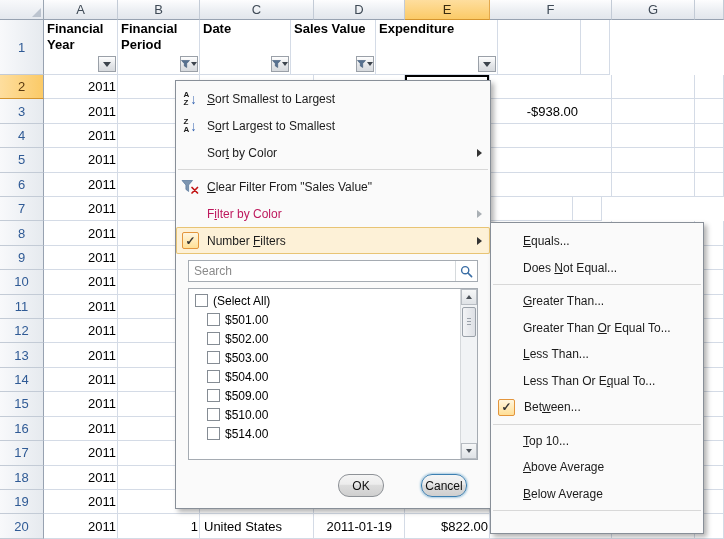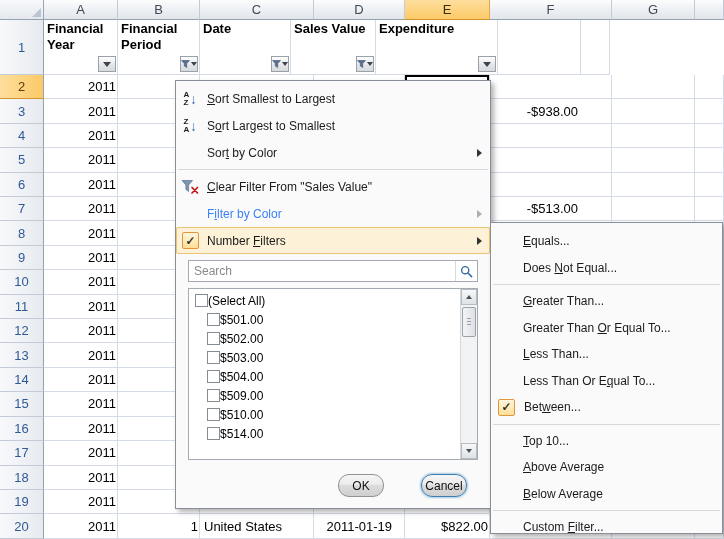--- a/index.html
+++ b/index.html
@@ -33,55 +33,55 @@
   .fbtn{position:absolute;right:1px;bottom:2px;width:18px;height:16px;display:inline-flex;align-items:center;justify-content:center;gap:1px;
     background:linear-gradient(#fefefe,#e3e5e8 60%,#d7dade);border:1px solid #9aa0a8}
   .car{width:0;height:0;border-left:3px solid transparent;border-right:3px solid transparent;border-top:4px solid #3c434c}
   .car.big{border-left-width:4px;border-right-width:4px;border-top-width:5px}
 
   
   .filter-panel{position:absolute;left:175px;top:80px;width:316px;height:429px;background:#fafafa;
     border:1px solid #888f98;box-shadow:3px 3px 5px rgba(0,0,0,.3);z-index:10;padding-top:4px}
   .mi{display:flex;align-items:center;height:27px;padding:0 6px 0 2px;position:relative;font-size:12px;color:#1b1b1b}
   .mi.open{background:#fdf1d7;box-shadow:inset 0 0 0 1px #e8c474;border-radius:2px}
-  .mi.dis{color:#3b82f6}
+  .mi.dis{color:#be185d}
   .mic{width:24px;min-width:24px;height:20px;display:flex;align-items:center;justify-content:center;margin-right:5px}
   .mic.checked{width:17px;min-width:17px;height:17px;margin:0 8px 0 4px;border:1px solid #e3953c;border-radius:2px;
     background:linear-gradient(#fff6df,#ffdf96);font-size:12px;font-weight:bold;color:#333}
   .subar{position:absolute;right:8px;width:0;height:0;border-top:4px solid transparent;border-bottom:4px solid transparent;border-left:5px solid #333}
   .dis .subar{border-left-color:#aab0b5}
   .msep{height:1px;background:#d8d8d8;margin:3px 2px}
   .azst{display:flex;flex-direction:column;font-size:8px;font-weight:bold;line-height:8px;color:#1c1c1c}
   .azar{color:#2f5fae;font-weight:bold;font-size:12px;line-height:12px;margin-left:1px;transform:scaleY(1.15)}
 
   .search-row{margin:6px 12px 6px 12px;position:relative}
   .search-input{width:100%;height:22px;border:1px solid #a5abb2;font-size:12px;padding:0 42px 0 5px;font-family:inherit;color:#222;background:#fff}
   .search-input::placeholder{color:#8a8a8a}
   .search-btn{position:absolute;right:1px;top:1px;bottom:1px;width:22px;display:flex;align-items:center;justify-content:center;border-left:1px solid #d6dadd;background:#fff}
 
   .list-box{margin:0 12px;height:172px;border:1px solid #a5abb2;background:#fff;position:relative;overflow:hidden}
   .list-inner{position:absolute;left:0;top:2px;right:17px;bottom:0;overflow:hidden}
-  .li{display:flex;align-items:center;height:19px;font-size:12px;padding-left:6px}
+  .li{display:flex;align-items:center;height:19px;font-size:12px;gap:5px;padding-left:6px}
   .li.ind{padding-left:18px}
   .cb{width:13px;min-width:13px;height:13px;border:1px solid #858c94;background:#fff}
   .vscroll{position:absolute;right:0;top:0;bottom:0;width:17px;background:#f1f3f5;border-left:1px solid #d5d8db;display:flex;flex-direction:column}
   .sbtn{height:16px;background:linear-gradient(#f6f7f8,#dfe2e6);border:1px solid #b7bcc2;display:flex;align-items:center;justify-content:center;flex:none}
   .sbtn.sdown{margin-top:auto}
   .tri-up{width:0;height:0;border-left:3px solid transparent;border-right:3px solid transparent;border-bottom:4px solid #4a5158}
   .tri-down{width:0;height:0;border-left:3px solid transparent;border-right:3px solid transparent;border-top:4px solid #4a5158}
   .sthumb{height:30px;margin:2px 1px;background:linear-gradient(90deg,#f3f4f6,#dde0e5);border:1px solid #9aa1a9;border-radius:2px;position:relative;flex:none}
   .sthumb:after{content:"";position:absolute;left:4px;right:4px;top:13px;border-top:1px solid #9aa1a9;box-shadow:0 3px 0 #9aa1a9,0 -3px 0 #9aa1a9}
 
   .btn-row{position:absolute;left:0;right:0;bottom:11px;display:flex;justify-content:flex-end;gap:37px;padding-right:23px}
   .btn{width:46px;height:23px;font-size:12px;font-family:inherit;color:#111;border:1px solid #8e9297;border-radius:11px;
     background:linear-gradient(#f5f5f5,#ececec 45%,#dddddd 46%,#cfcfcf)}
   .btn.default{border-color:#3c7fb1;box-shadow:0 0 2px 1px #a8cbe0}
 
   
-  .submenu{position:absolute;left:490px;top:222px;width:233px;height:312px;background:#fafafa;
+  .submenu{position:absolute;left:490px;top:222px;width:214px;height:312px;background:#fafafa;
     border:1px solid #888f98;box-shadow:3px 3px 5px rgba(0,0,0,.3);z-index:11;padding-top:5px;overflow:hidden}
   .smi{display:flex;align-items:center;height:26.5px;font-size:12px;color:#1b1b1b;padding-left:2px}
   .smic{width:24px;min-width:24px;height:20px;margin-right:6px;display:flex;align-items:center;justify-content:center}
   .smic.checked{width:17px;min-width:17px;height:17px;margin:0 9px 0 5px;border:1px solid #e3953c;border-radius:2px;
     background:linear-gradient(#fff6df,#ffdf96);font-size:12px;font-weight:bold;color:#333}
 </style>
 </head>
 <body>
 
 <div class="screen">
@@ -200,21 +200,20 @@
           <div class="cell w-G al-G"></div>
           <div class="cell w-X"></div>
         </div>
         <div class="grow">
           <div class="rowhead w-rh">7</div>
           <div class="cell w-A al-A">2011</div>
           <div class="cell w-B al-B"></div>
           <div class="cell w-C al-C"></div>
           <div class="cell w-D al-D"></div>
           <div class="cell w-E al-E"></div>
-          <div class="cell w-F al-F">-$513.00</div>
           <div class="cell w-G al-G"></div>
           <div class="cell w-X"></div>
         </div>
         <div class="grow">
           <div class="rowhead w-rh">8</div>
           <div class="cell w-A al-A">2011</div>
           <div class="cell w-B al-B"></div>
           <div class="cell w-C al-C"></div>
           <div class="cell w-D al-D"></div>
           <div class="cell w-E al-E"></div>
@@ -505,19 +504,15 @@
       </div>
       <div class="smi">
         <span class="smic"></span>
         <span class="mlbl"><u>A</u>bove Average</span>
       </div>
       <div class="smi">
         <span class="smic"></span>
         <span class="mlbl"><u>B</u>elow Average</span>
       </div>
       <div class="msep"></div>
-      <div class="smi">
-        <span class="smic"></span>
-        <span class="mlbl">Custom <u>F</u>ilter...</span>
-      </div>
     </div>
 
 </div>
 
 </body></html>

